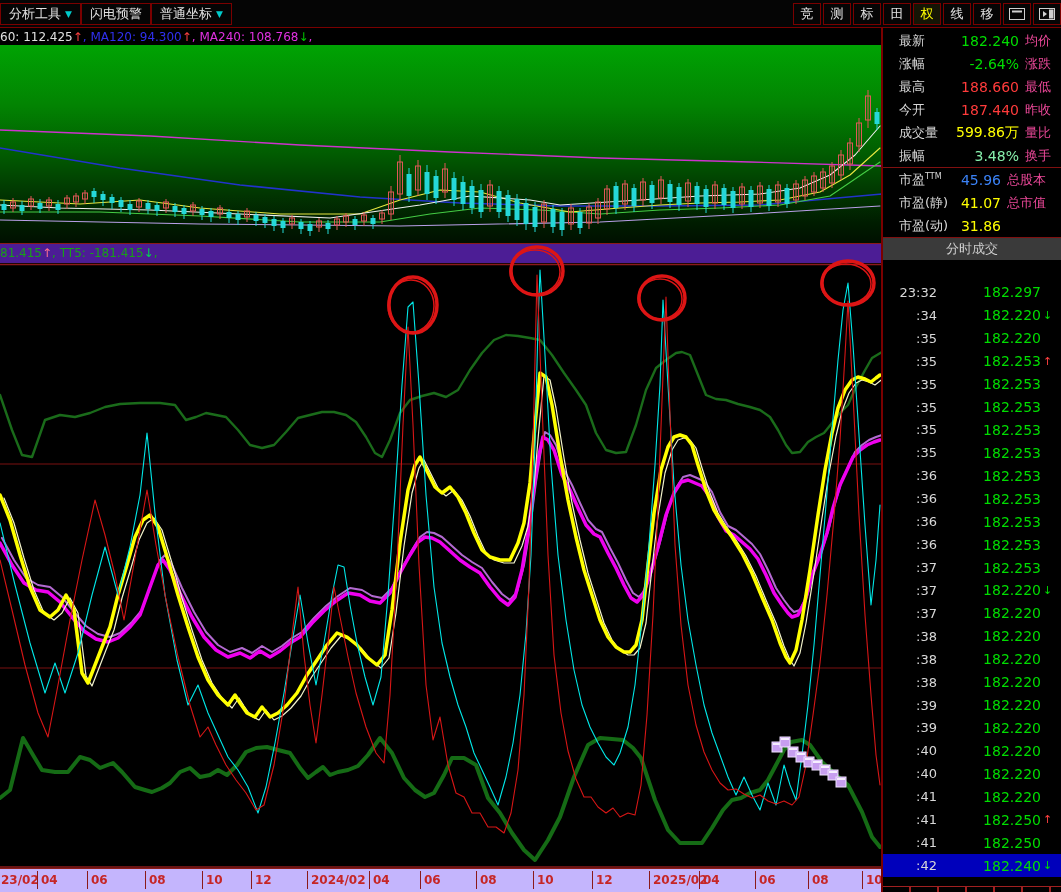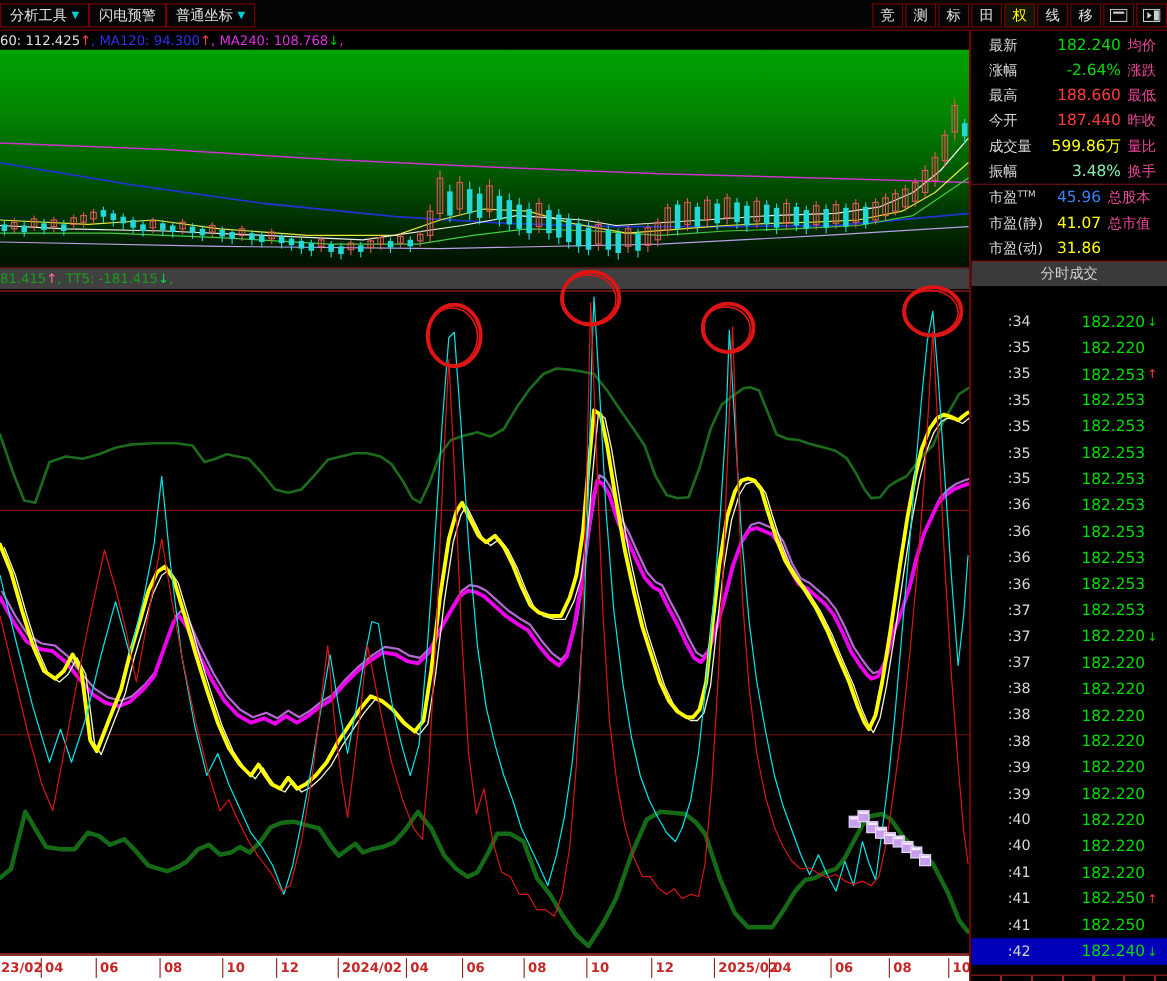--- a/index.html
+++ b/index.html
@@ -17,24 +17,24 @@
   .tool-box.active{color:#ffff00;background:#151505;}
   .win-icon{width:28px;height:22px;border:1px solid #7a0000;margin-left:2px;display:flex;
             align-items:center;justify-content:center;box-sizing:border-box;}
   .title{width:178px;padding-left:6px;font-weight:bold;font-size:16px;white-space:nowrap;}
   .title .sym{color:#00e8e8;}
   .title .nm{color:#ffff00;}
   
   .ma-strip{position:absolute;left:0;top:29px;width:882px;height:16px;background:#000;
             font-size:12px;line-height:16px;white-space:nowrap;overflow:hidden;}
   .candle-wrap{position:absolute;left:0;top:45px;width:882px;height:198px;border-bottom:1px solid #8b1a1a;box-sizing:content-box;}
-  .ind-strip{position:absolute;left:0;top:244px;width:912px;height:19px;background:#404040;
+  .ind-strip{position:absolute;left:0;top:244px;width:912px;height:19px;background:#4c1d95;
              font-size:12px;line-height:18px;white-space:nowrap;overflow:hidden;}
   .ind-svg{position:absolute;left:0;top:263px;overflow:visible;}
-  .axis-strip{position:absolute;left:0;top:868px;width:882px;height:24px;background:#ffffff;
+  .axis-strip{position:absolute;left:0;top:868px;width:882px;height:24px;background:#c4b5fd;
               border-top:1px solid #8b1a1a;box-sizing:border-box;}
   .axis-label{position:absolute;top:2px;height:18px;color:#c62626;font-size:12px;font-weight:bold;
               padding-left:3px;border-left:1px solid #8b1a1a;line-height:18px;}
   .axis-label.first{border-left:none;padding-left:1px;}
   
   .panel{position:absolute;left:883px;top:29px;width:178px;height:863px;background:#000;overflow:hidden;}
   .vdivider{position:absolute;left:881px;top:28px;width:2px;height:864px;background:#7a0000;}
   .qrow{display:grid;grid-template-columns:60px 1fr 42px;height:23px;align-items:center;font-size:13px;}
   .qrow .ql{color:#d8d8d8;padding-left:16px;white-space:nowrap;}
   .qrow .qv{text-align:right;font-size:14px;white-space:nowrap;}
@@ -422,20 +422,25 @@
         </div>
         <div class="qrow" style="grid-template-columns: 66px 52px 60px;">
           <span class="ql">市盈(动)</span>
           <span class="qv" style="color: rgb(255, 255, 0);">31.86</span>
           <span class="q2"></span>
         </div>
       </div>
     <div class="tape-header">分时成交</div>
     <div class="ticks" id="tickList">
         <div class="trow">
+          <span class="tt">23:32</span>
+          <span class="tp">182.297</span>
+          <span class="ta"></span>
+        </div>
+        <div class="trow">
           <span class="tt">:34</span>
           <span class="tp">182.220</span>
           <span class="ta" style="color: rgb(0, 221, 0);">↓</span>
         </div>
         <div class="trow">
           <span class="tt">:35</span>
           <span class="tp">182.220</span>
           <span class="ta"></span>
         </div>
         <div class="trow">

